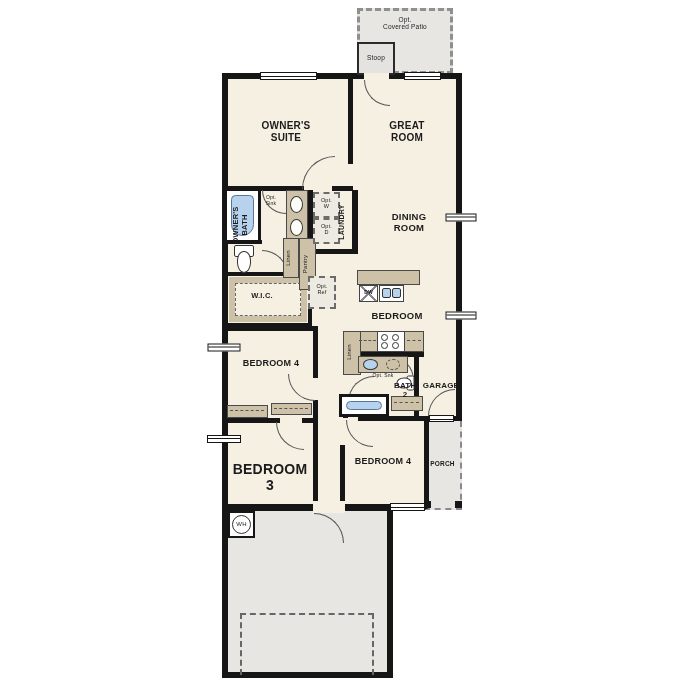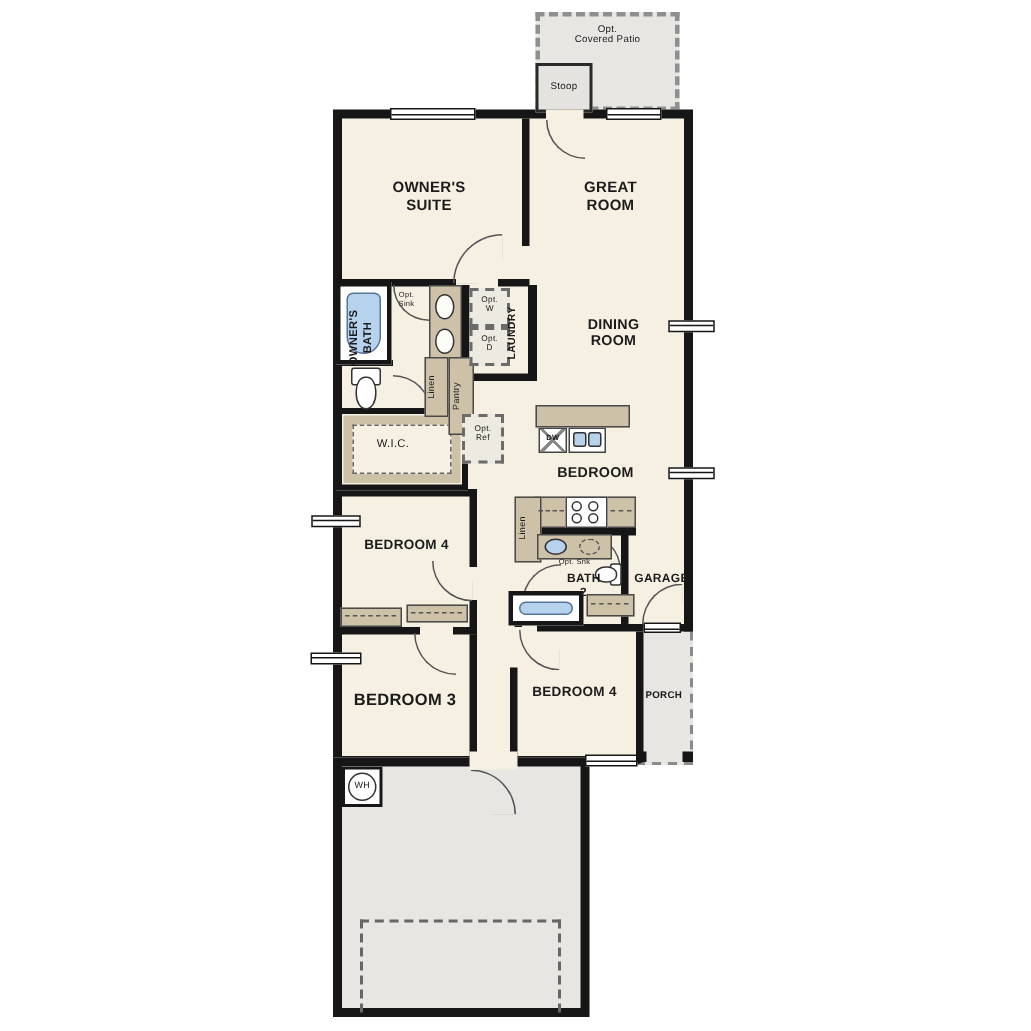--- a/index.html
+++ b/index.html
@@ -170,26 +170,26 @@
 Sink</div>
   <div class="lbl" style="left:313px;top:197px;width:27px;font-size:5.5px;font-weight:normal;z-index:8;">Opt.
 W</div>
   <div class="lbl" style="left:313px;top:223px;width:27px;font-size:5.5px;font-weight:normal;z-index:8;">Opt.
 D</div>
   <div class="lbl v" style="left:316px;top:215px;width:58px;height:14px;font-size:7px;z-index:8;">LAUNDRY</div>
   <div class="lbl v" style="left:273px;top:252px;width:36px;height:12px;font-size:6px;font-weight:normal;z-index:8;">Linen</div>
   <div class="lbl v" style="left:290px;top:258px;width:36px;height:12px;font-size:6px;font-weight:normal;z-index:8;">Pantry</div>
   <div class="lbl" style="left:373px;top:212px;width:72px;font-size:9.5px;z-index:8;">DINING
 ROOM</div>
-  <div class="lbl" style="left:234px;top:292px;width:56px;font-size:7.5px;font-weight:normal;z-index:8;">W.I.C.</div>
+  <div class="lbl" style="left:234px;top:292px;width:56px;font-size:7.5px;font-weight:bold;z-index:8;">W.I.C.</div>
   <div class="lbl" style="left:308px;top:283px;width:28px;font-size:5.5px;font-weight:normal;z-index:8;">Opt.
 Ref</div>
   <div class="lbl" style="left:361px;top:311px;width:72px;font-size:9.5px;z-index:8;">BEDROOM</div>
   <div class="lbl" style="left:230px;top:358px;width:82px;font-size:9px;z-index:8;">BEDROOM 4</div>
   <div class="lbl v" style="left:334px;top:346px;width:36px;height:12px;font-size:6px;font-weight:normal;z-index:8;">Linen</div>
   <div class="lbl" style="left:366px;top:373px;width:34px;font-size:5px;font-weight:normal;z-index:8;">Opt. Snk</div>
-  <div class="lbl" style="left:354px;top:381px;width:46px;font-size:8px;z-index:8;padding-left:24px;">BATH 2</div>
+  <div class="lbl" style="left:370px;top:381px;width:46px;font-size:8px;z-index:8;padding-left:24px;">BATH 2</div>
   <div class="lbl" style="left:420px;top:381px;width:42px;font-size:8px;z-index:8;">GARAGE</div>
-  <div class="lbl" style="left:229px;top:461px;width:82px;font-size:11px;z-index:8;">BEDROOM 3</div>
+  <div class="lbl" style="left:229px;top:461px;width:82px;font-size:14px;z-index:8;">BEDROOM 3</div>
   <div class="lbl" style="left:344px;top:456px;width:78px;font-size:9px;z-index:8;">BEDROOM 4</div>
   <div class="lbl" style="left:425px;top:460px;width:35px;font-size:6.5px;z-index:8;">PORCH</div>
 
 </div>
 
 </body></html>

